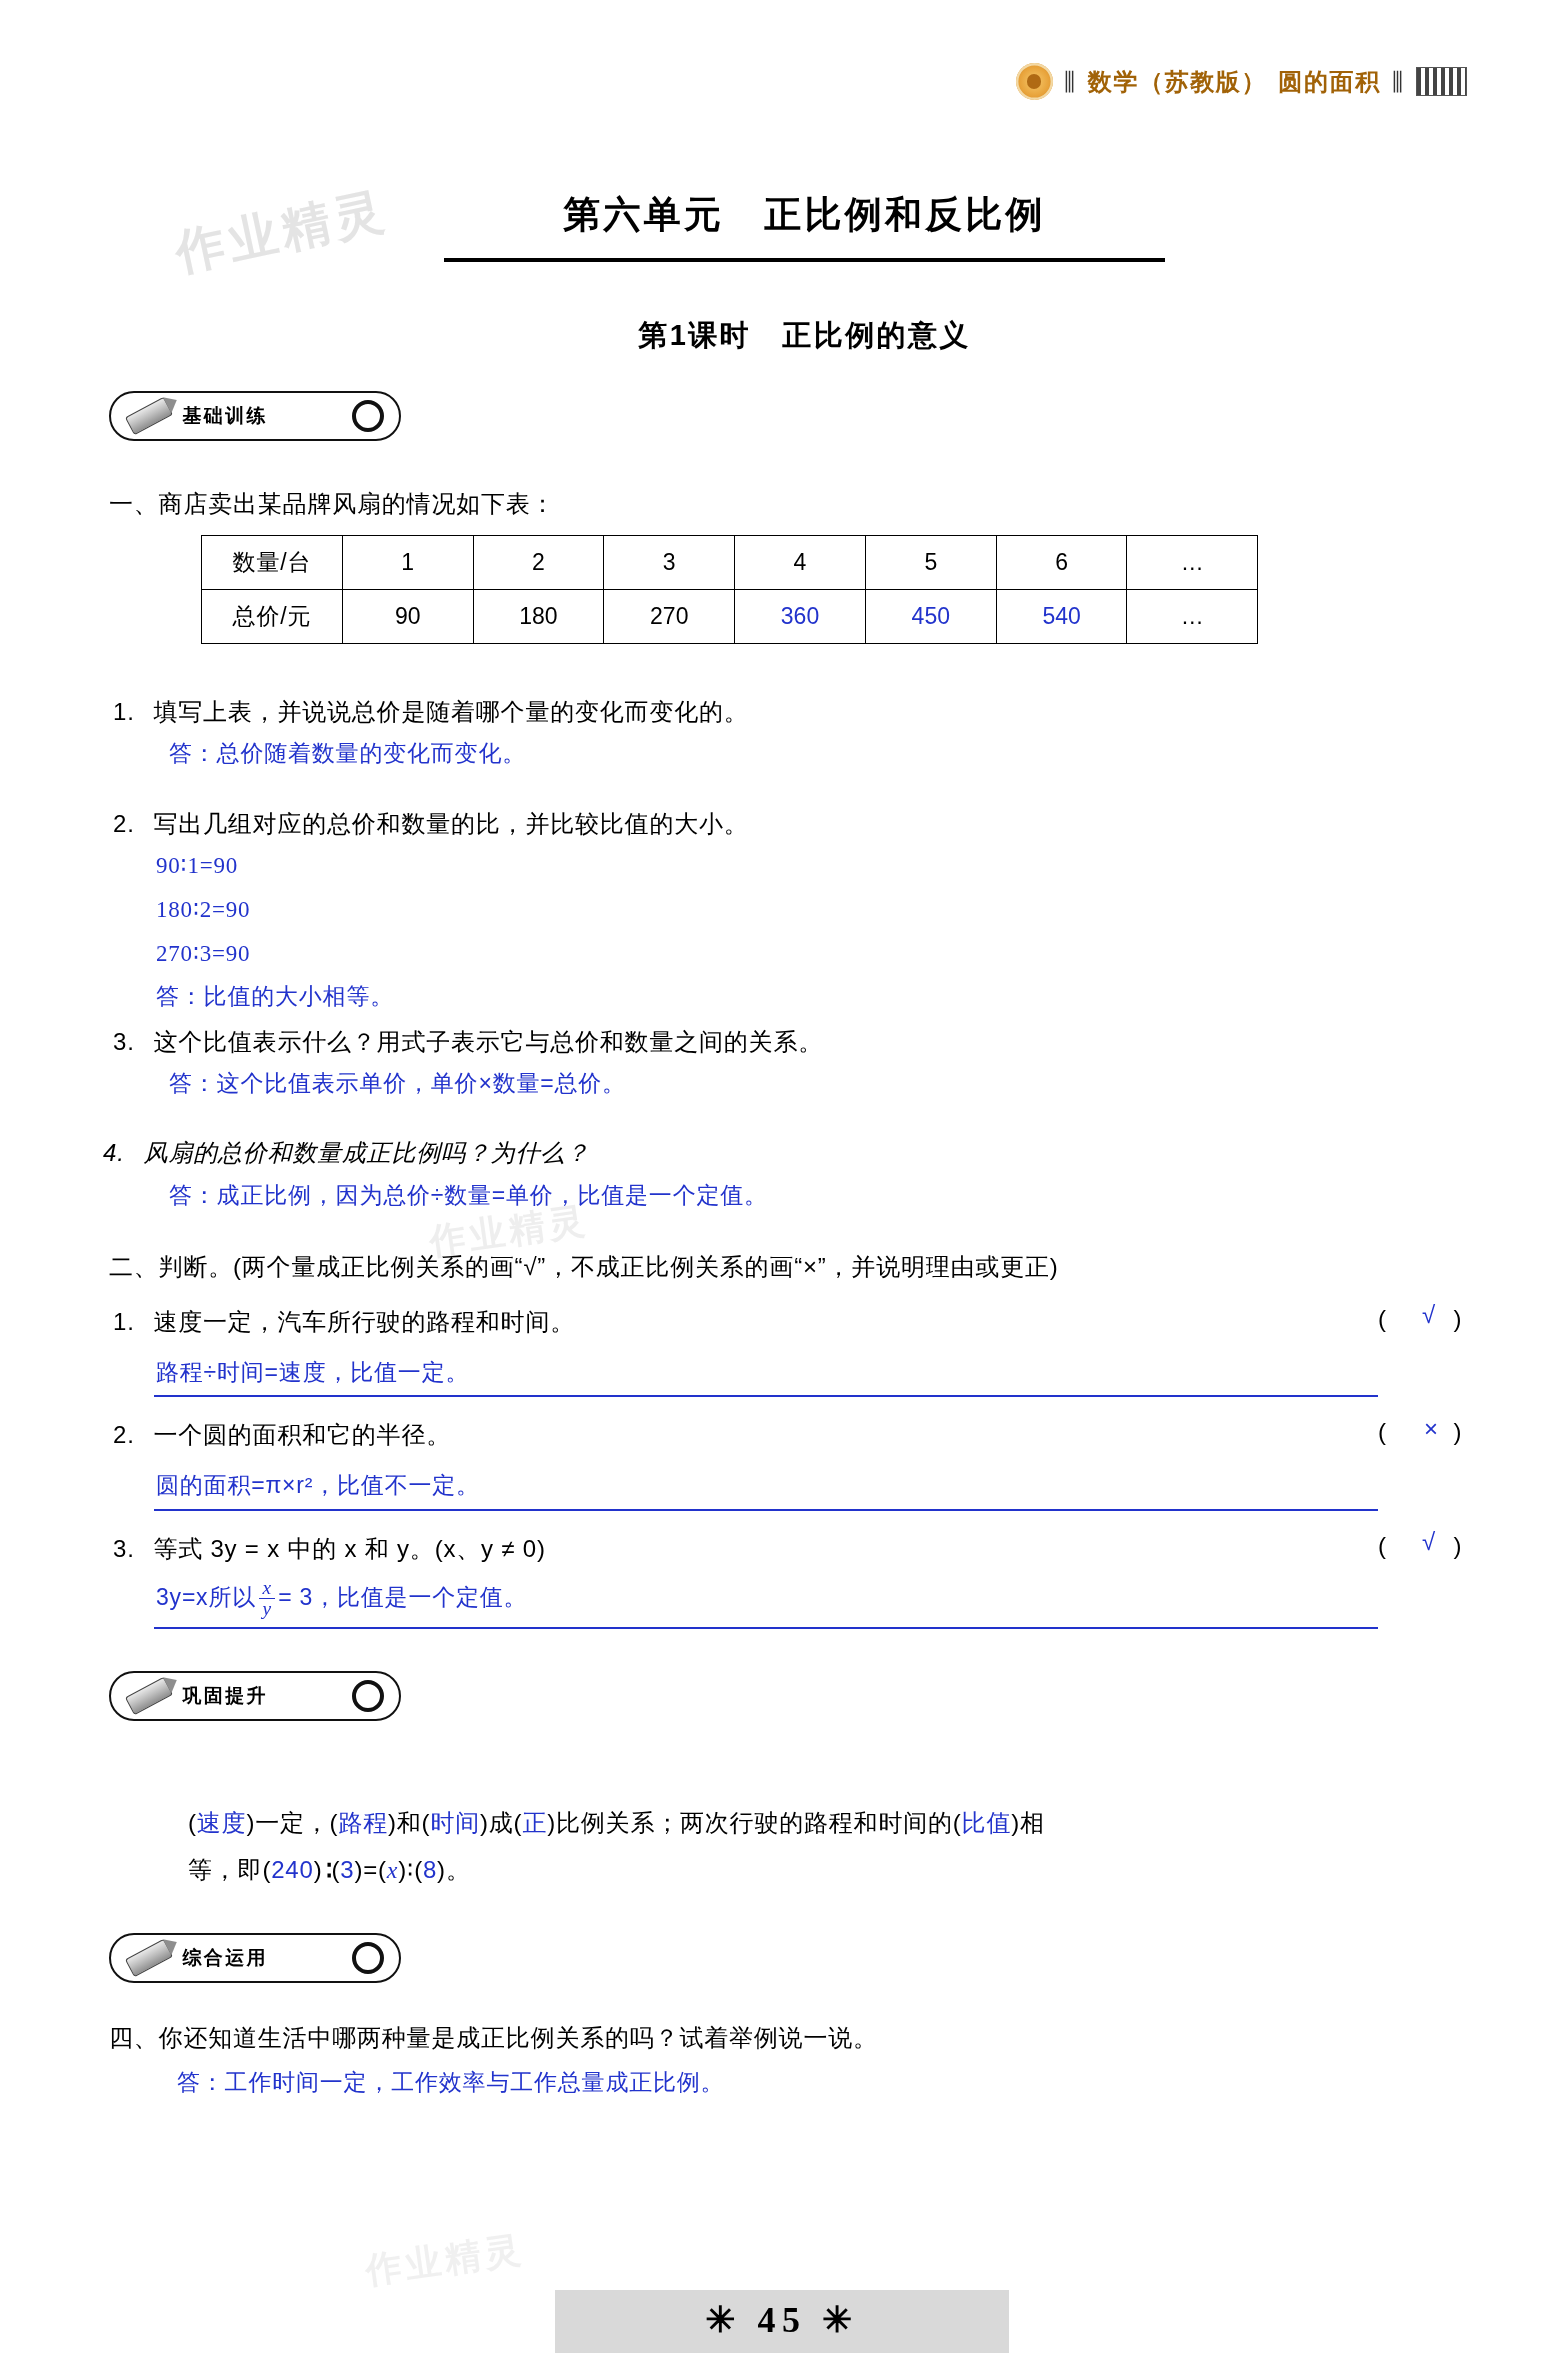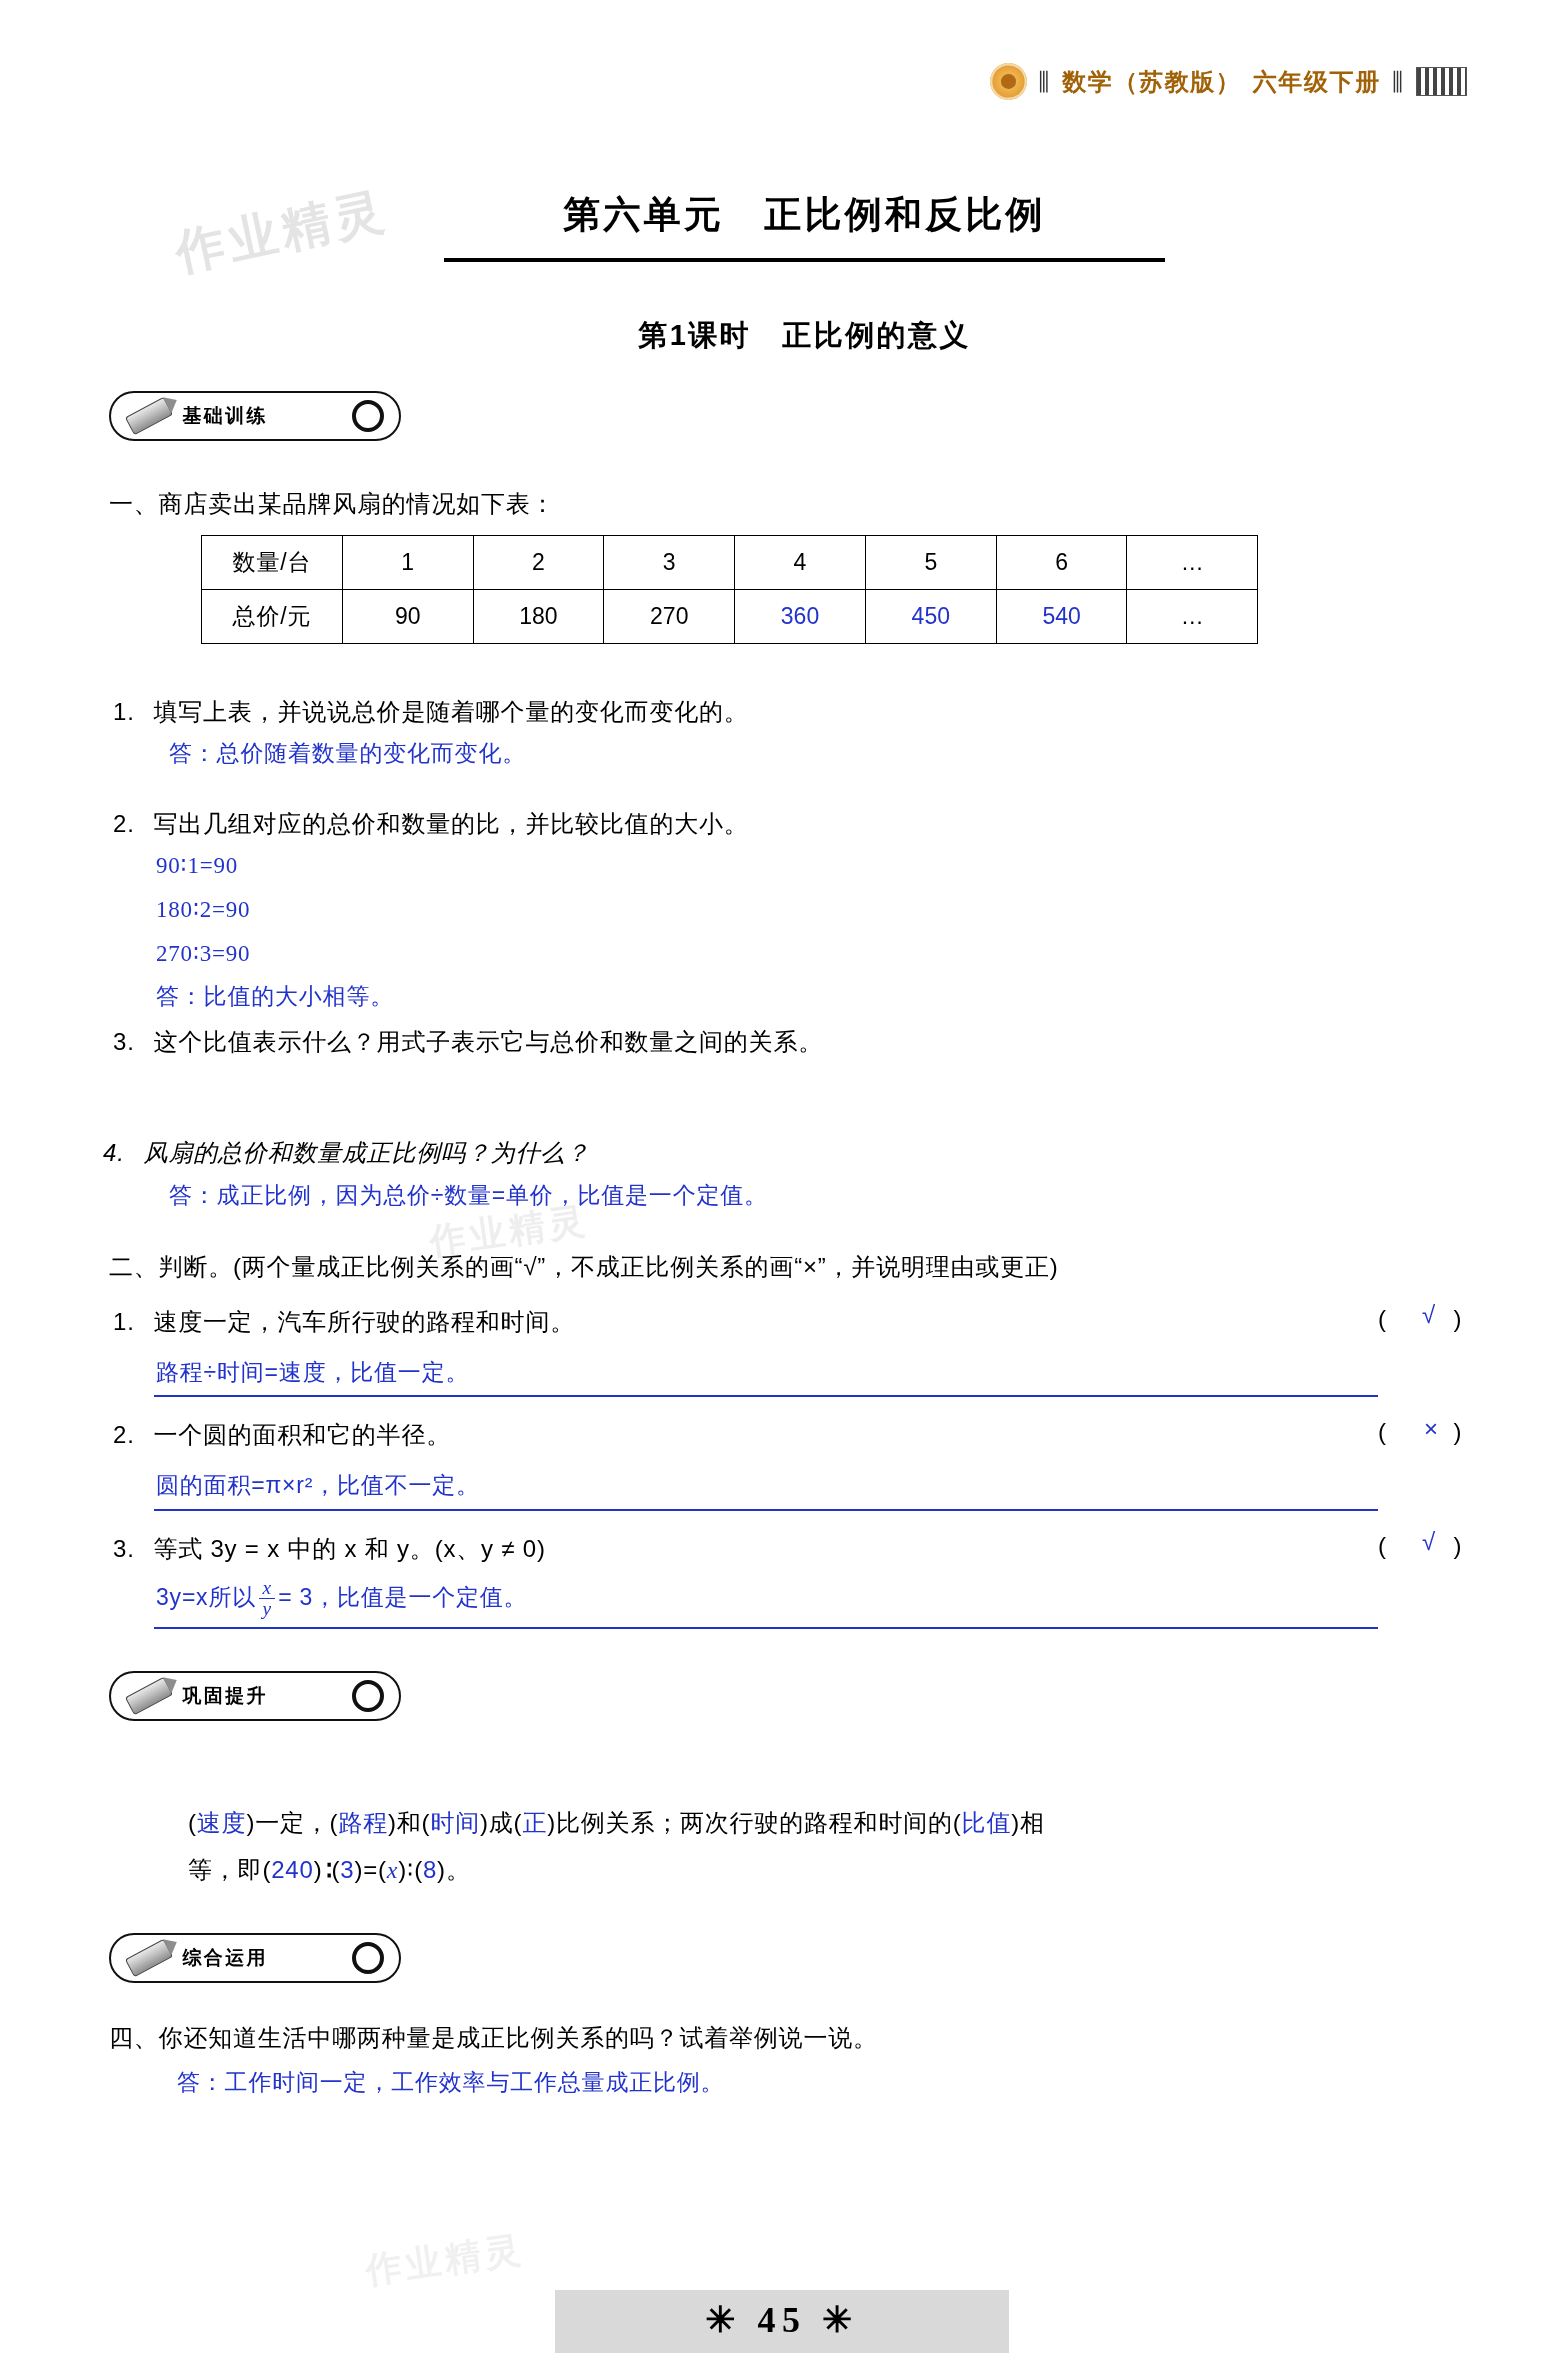--- a/index.html
+++ b/index.html
@@ -294,21 +294,21 @@
 </head>
 <body>
 
 <div class="page">
 
   <div class="header">
     <div class="header-inner">
       <span class="header-sun"></span>
       <span class="header-bars">⫼</span>
       <span class="header-text">数学（苏教版）</span>
-      <span class="header-text">六年级下册</span>
+      <span class="header-text">圆的面积</span>
       <span class="header-bars">⫼</span>
       <span class="header-block"></span>
     </div>
   </div>
 
   <div class="wm wm1">作业精灵</div>
   <div class="wm wm2">作业精灵</div>
   <div class="wm wm3">作业精灵</div>
 
   <div class="unit-title-wrap">
@@ -362,20 +362,21 @@
   </div>
   <div class="ans ans-serif" style="left:156px; top:849px;">90∶1=90</div>
   <div class="ans ans-serif" style="left:156px; top:893px;">180∶2=90</div>
   <div class="ans ans-serif" style="left:156px; top:937px;">270∶3=90</div>
   <div class="ans" style="left:156px; top:979px;">答：比值的大小相等。</div>
 
   <div class="q" style="left:113px; top:1023px;">
     <span>3.</span>
     <span style="margin-left:11.3px;">这个比值表示什么？用式子表示它与总价和数量之间的关系。</span>
   </div>
+  <div class="ans" style="left:169px; top:1066px;">答：这个比值表示单价，单价×数量=总价。</div>
 
   <div class="q" style="left:103px; top:1134px;font-style:italic;">
     <span>4.</span>
     <span style="margin-left:11.3px;">风扇的总价和数量成正比例吗？为什么？</span>
   </div>
   <div class="ans" style="left:169px; top:1178px;">答：成正比例，因为总价÷数量=单价，比值是一个定值。</div>
 
   <div class="q" style="left:109px; top:1248px;">二、判断。(两个量成正比例关系的画“√”，不成正比例关系的画“×”，并说明理由或更正)</div>
 
   <div class="q" style="left:113px; top:1303px;">

